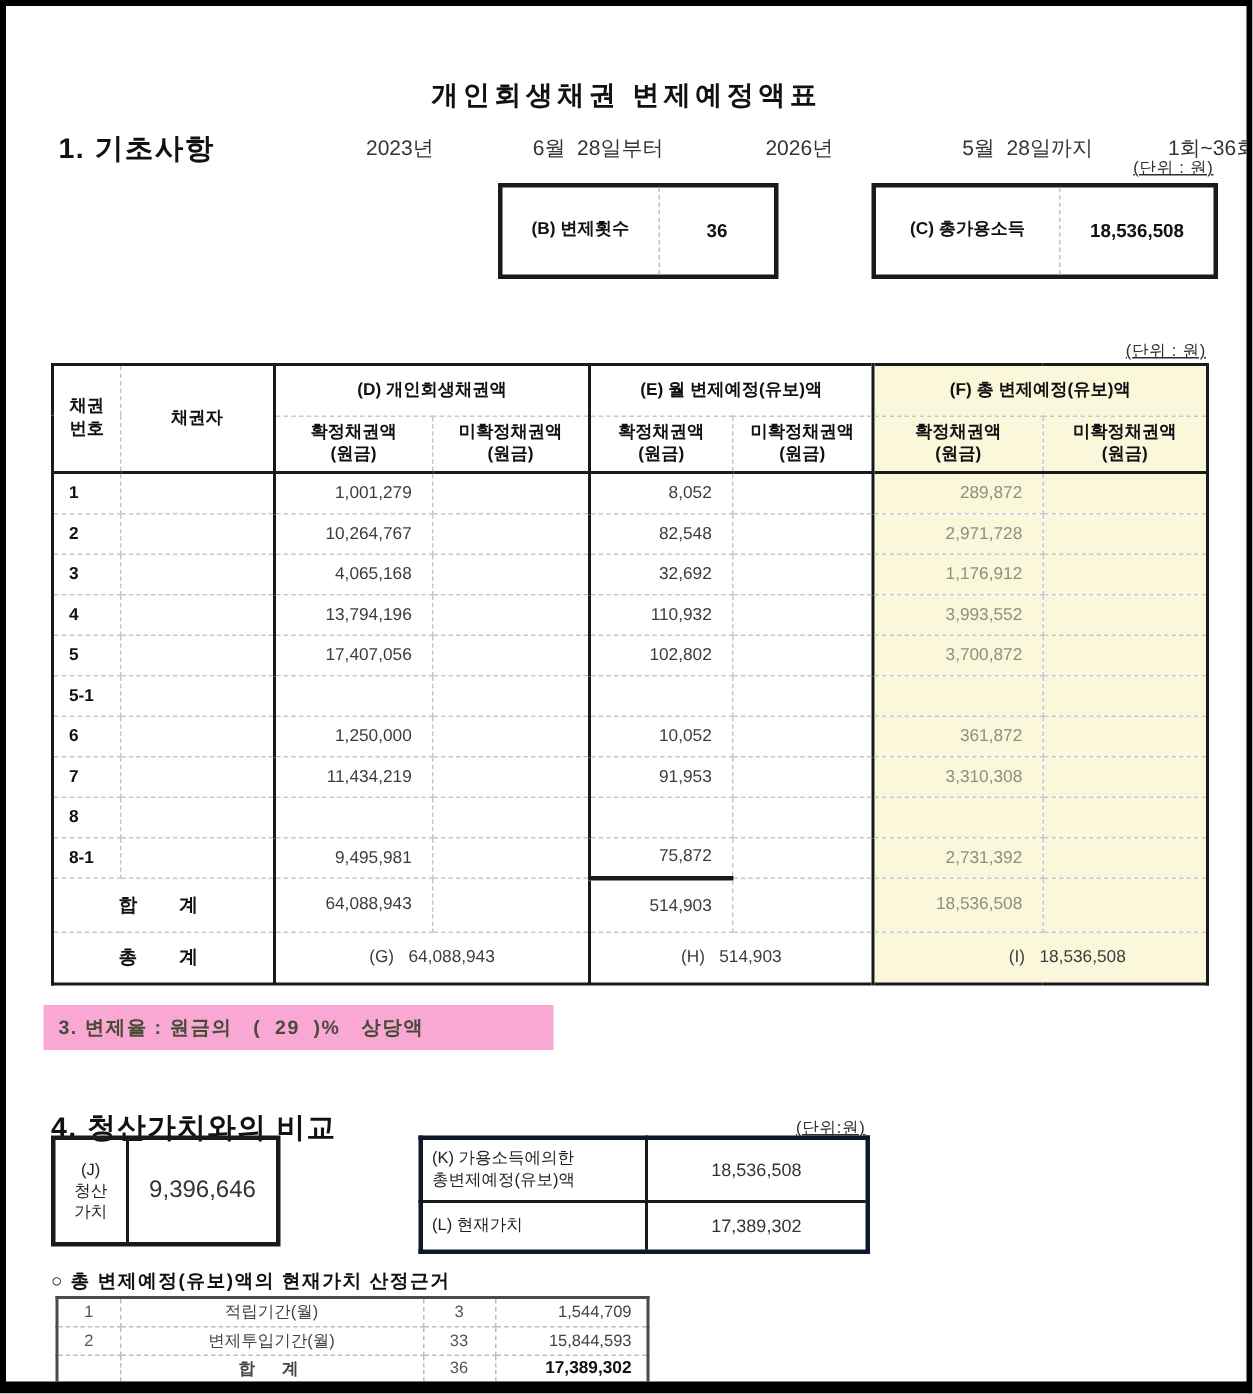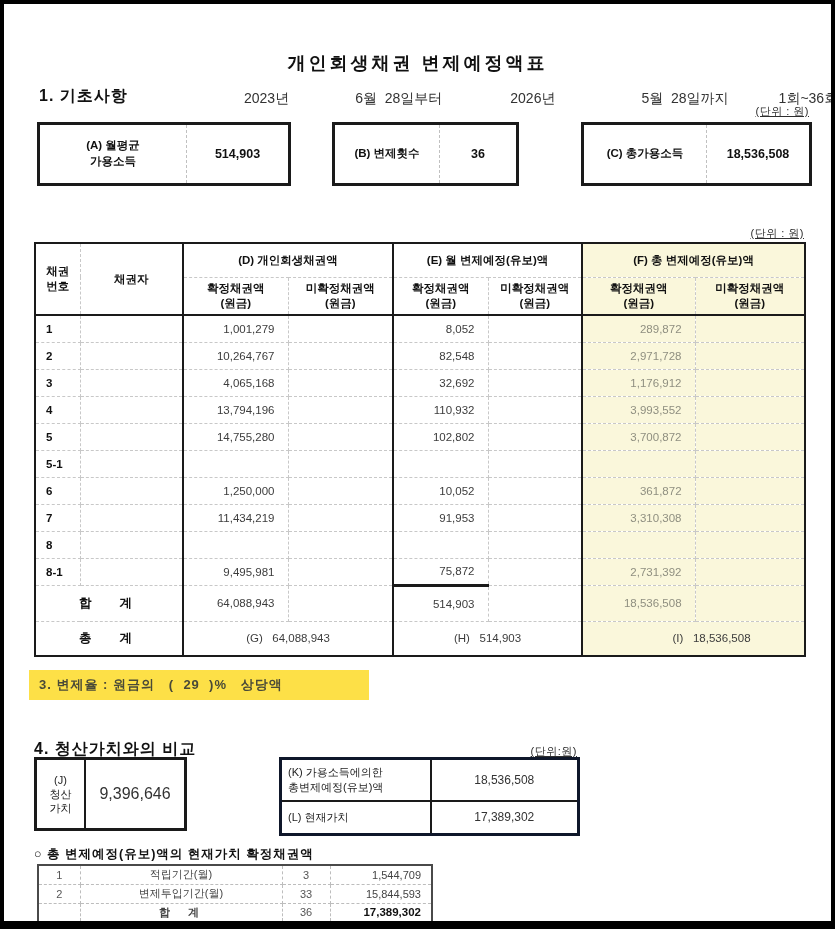--- a/index.html
+++ b/index.html
@@ -5,21 +5,21 @@
   html,body{margin:0;padding:0;background:#e8e8e8;}
   .page{
     position:relative; width:835px; height:929px; background:#ffffff;
     border:4px solid #000; border-bottom:8px solid #000; box-sizing:border-box;
     font-family:"Liberation Sans", sans-serif; color:#222; overflow:hidden;
     margin:0 auto;
   }
   .abs{position:absolute;}
   .doc-title{top:47px; left:0; width:100%; text-align:center;
     font-size:18px; font-weight:bold; letter-spacing:3px; color:#111;}
-  .sec-heading{font-size:16px; font-weight:bold; letter-spacing:1px; color:#111;}
+  .sec-heading{font-size:19px; font-weight:bold; letter-spacing:1px; color:#111;}
   .unit{font-size:11px; color:#2e2e2e; text-decoration:underline; letter-spacing:.5px;}
   .dates{top:86px; left:240px; display:flex; font-size:14px; color:#333; white-space:pre;gap:44px;}
   .dates span{display:inline-block;}
 
   
   .ibox{position:absolute; top:118px; height:64px; border:3px solid #1a1a1a;
     box-sizing:border-box; display:flex; align-items:stretch; background:#fff;}
   .ibox .lbl{display:flex; align-items:center; justify-content:center;
     font-size:11.5px; font-weight:bold; white-space:pre-line; text-align:center;
     line-height:1.35; border-right:1px dashed #c0c0c0; color:#111;}
@@ -39,21 +39,21 @@
   .t2 td.no{text-align:center; font-weight:bold; font-size:11.5px; color:#111; padding-left:4px; text-align:left; padding-left:10px;}
   .t2 td.num{text-align:right; padding-right:13px; font-size:11.5px; color:#3c3c3c; white-space:pre;}
   .t2 td.yel{background:#faf7db;}
   .t2 th.yel{background:#faf7db;}
   .t2 td.gray{color:#8f8f80;padding-left:36px;}
   .t2 td.lab{text-align:center; font-weight:bold; font-size:12.5px; letter-spacing:7px; color:#111; white-space:pre;}
   .t2 td.gv{text-align:center; font-size:11.5px; color:#3c3c3c; white-space:pre;}
   .t2 td.sumline{border-bottom:3px solid #1a1a1a;}
 
   
-  .s3band{top:666px; left:25px; width:340px; height:30px; background:#fde047;
+  .s3band{top:666px; left:25px; width:340px; height:30px; background:#f9a8d4;
     font-size:13px; font-weight:bold; color:#4a4a38; line-height:30px;
     padding-left:10px; letter-spacing:1px; white-space:pre; box-sizing:border-box;}
 
   
   .jbox{top:753px; left:30px; width:153px; height:74px; border:3px solid #1a1a1a;
     box-sizing:border-box; display:flex;}
   .jbox .jl{width:47px; border-right:2px solid #1a1a1a; display:flex; align-items:center;
     justify-content:center; font-size:11px; white-space:pre-line; text-align:center; line-height:1.3; color:#222;}
   .jbox .jv{flex:1; display:flex; align-items:center; justify-content:center; font-size:16px; color:#333;}
   .klt{position:absolute; top:753px; left:275px; width:298px; border-collapse:collapse;
@@ -85,25 +85,20 @@
   <div class="abs sec-heading" style="top:82px;left:35px;">1. 기초사항</div>
   <div class="abs dates">
     <span style="margin-right:22px;">2023년</span>
     <span style="margin-right:24px;">6월  28일부터</span>
     <span style="margin-right:42px;">2026년</span>
     <span style="margin-right:6px;">5월  28일까지</span>
     <span>1회~36회</span>
   </div>
   <div class="abs unit" style="top:100px;left:740px;width:65px;text-align:right;">(단위 : 원)</div>
 
-  <div class="ibox" style="left:33px;width:254px;">
-    <div class="lbl" style="width:146px;">(A) 월평균
-가용소득</div>
-    <div class="val">514,903</div>
-  </div>
   <div class="ibox" style="left:328px;width:187px;">
     <div class="lbl" style="width:104px;">(B) 변제횟수</div>
     <div class="val">36</div>
   </div>
   <div class="ibox" style="left:577px;width:231px;">
     <div class="lbl" style="width:122px;">(C) 총가용소득</div>
     <div class="val">18,536,508</div>
   </div>
 
   <div class="abs unit" style="top:222px;left:735px;width:65px;text-align:right;">(단위 : 원)</div>
@@ -180,21 +175,21 @@
         <td class="num bl2">13,794,196</td>
         <td class="num"></td>
         <td class="num bl2">110,932</td>
         <td class="num"></td>
         <td class="num bl2 yel gray">3,993,552</td>
         <td class="num yel"></td>
       </tr>
       <tr>
         <td class="no">5</td>
         <td></td>
-        <td class="num bl2">14,755,280</td>
+        <td class="num bl2">17,407,056</td>
         <td class="num"></td>
         <td class="num bl2">102,802</td>
         <td class="num"></td>
         <td class="num bl2 yel gray">3,700,872</td>
         <td class="num yel"></td>
       </tr>
       <tr>
         <td class="no">5-1</td>
         <td></td>
         <td class="num bl2"></td>
@@ -285,21 +280,21 @@
 총변제예정(유보)액</td>
       <td class="kl-val">18,536,508</td>
     </tr>
     <tr class="rl">
       <td class="kl-lbl">(L)  현재가치</td>
       <td class="kl-val">17,389,302</td>
     </tr>
   </tbody>
     </table>
 
-  <div class="abs sec-heading" style="top:842px;left:30px;font-size:12.5px;">○ 총 변제예정(유보)액의 현재가치 확정채권액</div>
+  <div class="abs sec-heading" style="top:842px;left:30px;font-size:12.5px;">○ 총 변제예정(유보)액의 현재가치 산정근거</div>
 
   <table class="t5">
     <colgroup>
         <col style="width:42px">
         <col style="width:202px">
         <col style="width:48px">
         <col style="width:102px">
       </colgroup>
     <tbody>
         <tr>

